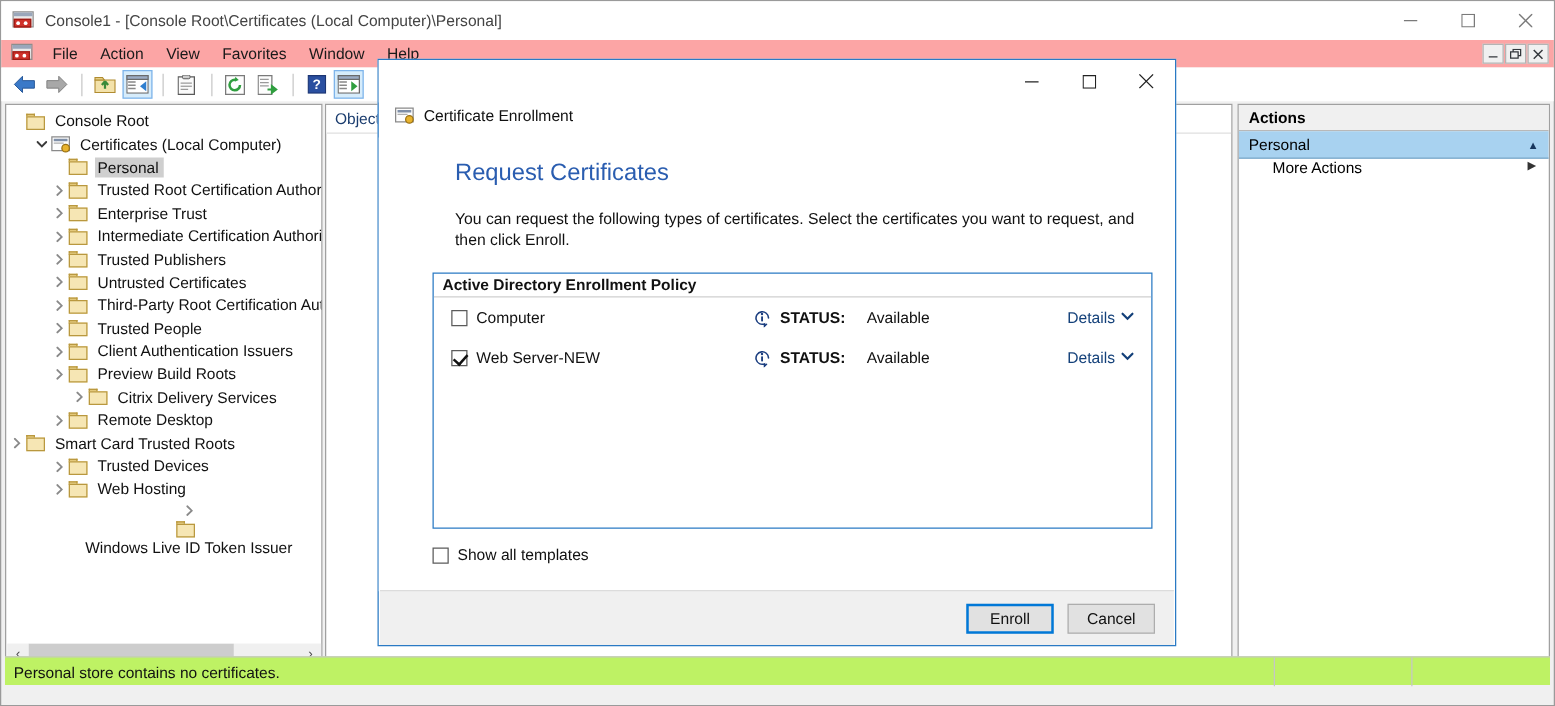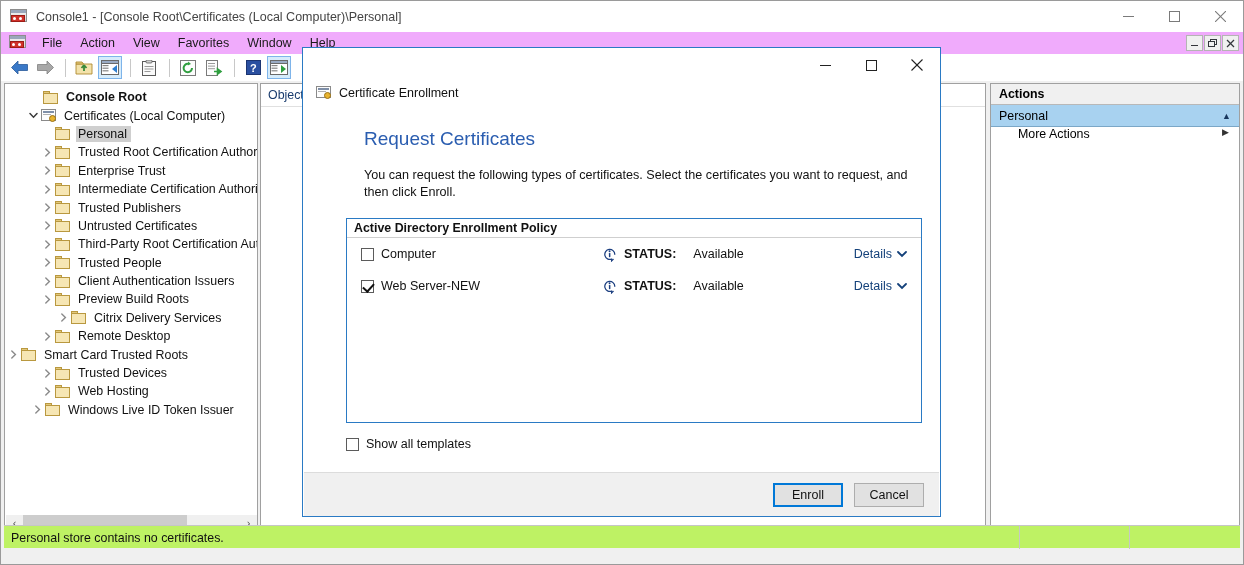--- a/index.html
+++ b/index.html
@@ -63,21 +63,21 @@
     width: 46px; height: 31px;
     display: flex; align-items: center; justify-content: center;
     color: #555;
   }
   .win-btn svg { display: block; }
 
   
   .menubar {
     position: absolute; left: 0; top: 31px;
     width: 1242px; height: 22px;
-    background: #f0abfc;
+    background: #fca5a5;
     display: flex; align-items: center;
     padding-left: 5px;
   }
   .menubar .menu-ico { margin-right: 7px; margin-left: 3px; }
   .menu-item {
     padding: 2px 9px; font-size: 12.5px; color: #1a1a1a; white-space: nowrap;
   }
 
   
   .mdi-controls {
@@ -485,21 +485,21 @@
         <rect x="1.5" y="10.2" width="6" height="1.2" fill="#888"></rect>
         <path d="M11 5 L16 9 L11 13 Z" fill="#2f9e3f"></path>
       </svg>
     </div>
   </div>
 
   <div class="mdi-client">
 
     <div class="tree-pane">
       <div class="tree-inner" id="tree-inner">
-          <div class="tnode" style="padding-left: 22px; font-weight: bold;">
+          <div class="tnode" style="padding-left: 0;">
             <span class="twist"></span>
             <span style="display: flex;">
               <span class="folder">
                 <span class="f-tab"></span>
                 <span class="f-body"></span>
               </span>
             </span>
             <span class="tlabel">Console Root</span>
           </div>
           <div class="tnode" style="padding-left: 20px;">
@@ -717,21 +717,21 @@
               </svg>
             </span>
             <span style="display: flex;">
               <span class="folder">
                 <span class="f-tab"></span>
                 <span class="f-body"></span>
               </span>
             </span>
             <span class="tlabel">Web Hosting</span>
           </div>
-          <div class="tnode" style="padding-left: 24px;">
+          <div class="tnode" style="padding-left: 40px; flex-direction: column;">
             <span class="twist">
               <svg width="9" height="9" viewBox="0 0 9 9">
                 <path d="M2.8 1 L6.4 4.5 L2.8 8" fill="none" stroke="#8a8a8a" stroke-width="1.4" stroke-linecap="round"></path>
               </svg>
             </span>
             <span style="display: flex;">
               <span class="folder">
                 <span class="f-tab"></span>
                 <span class="f-body"></span>
               </span>

